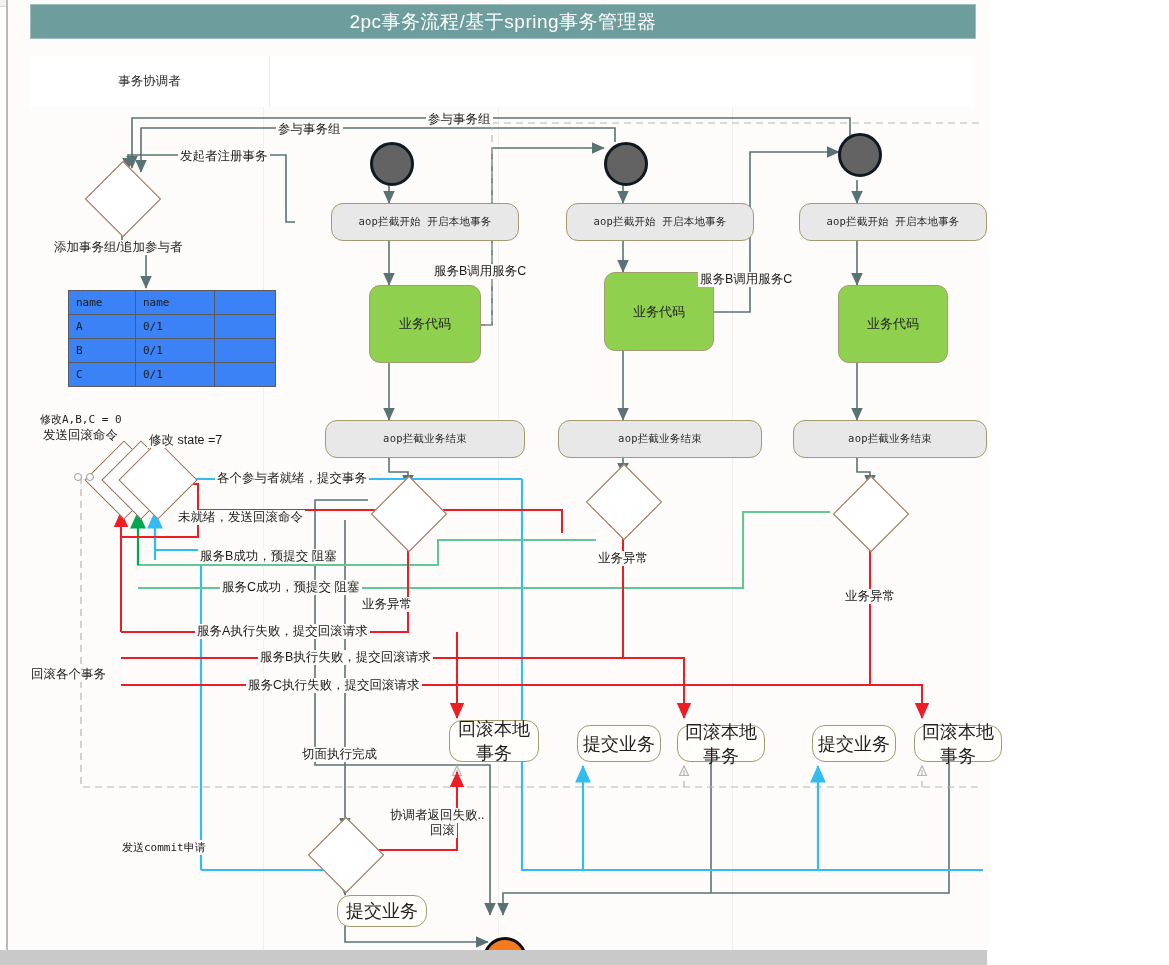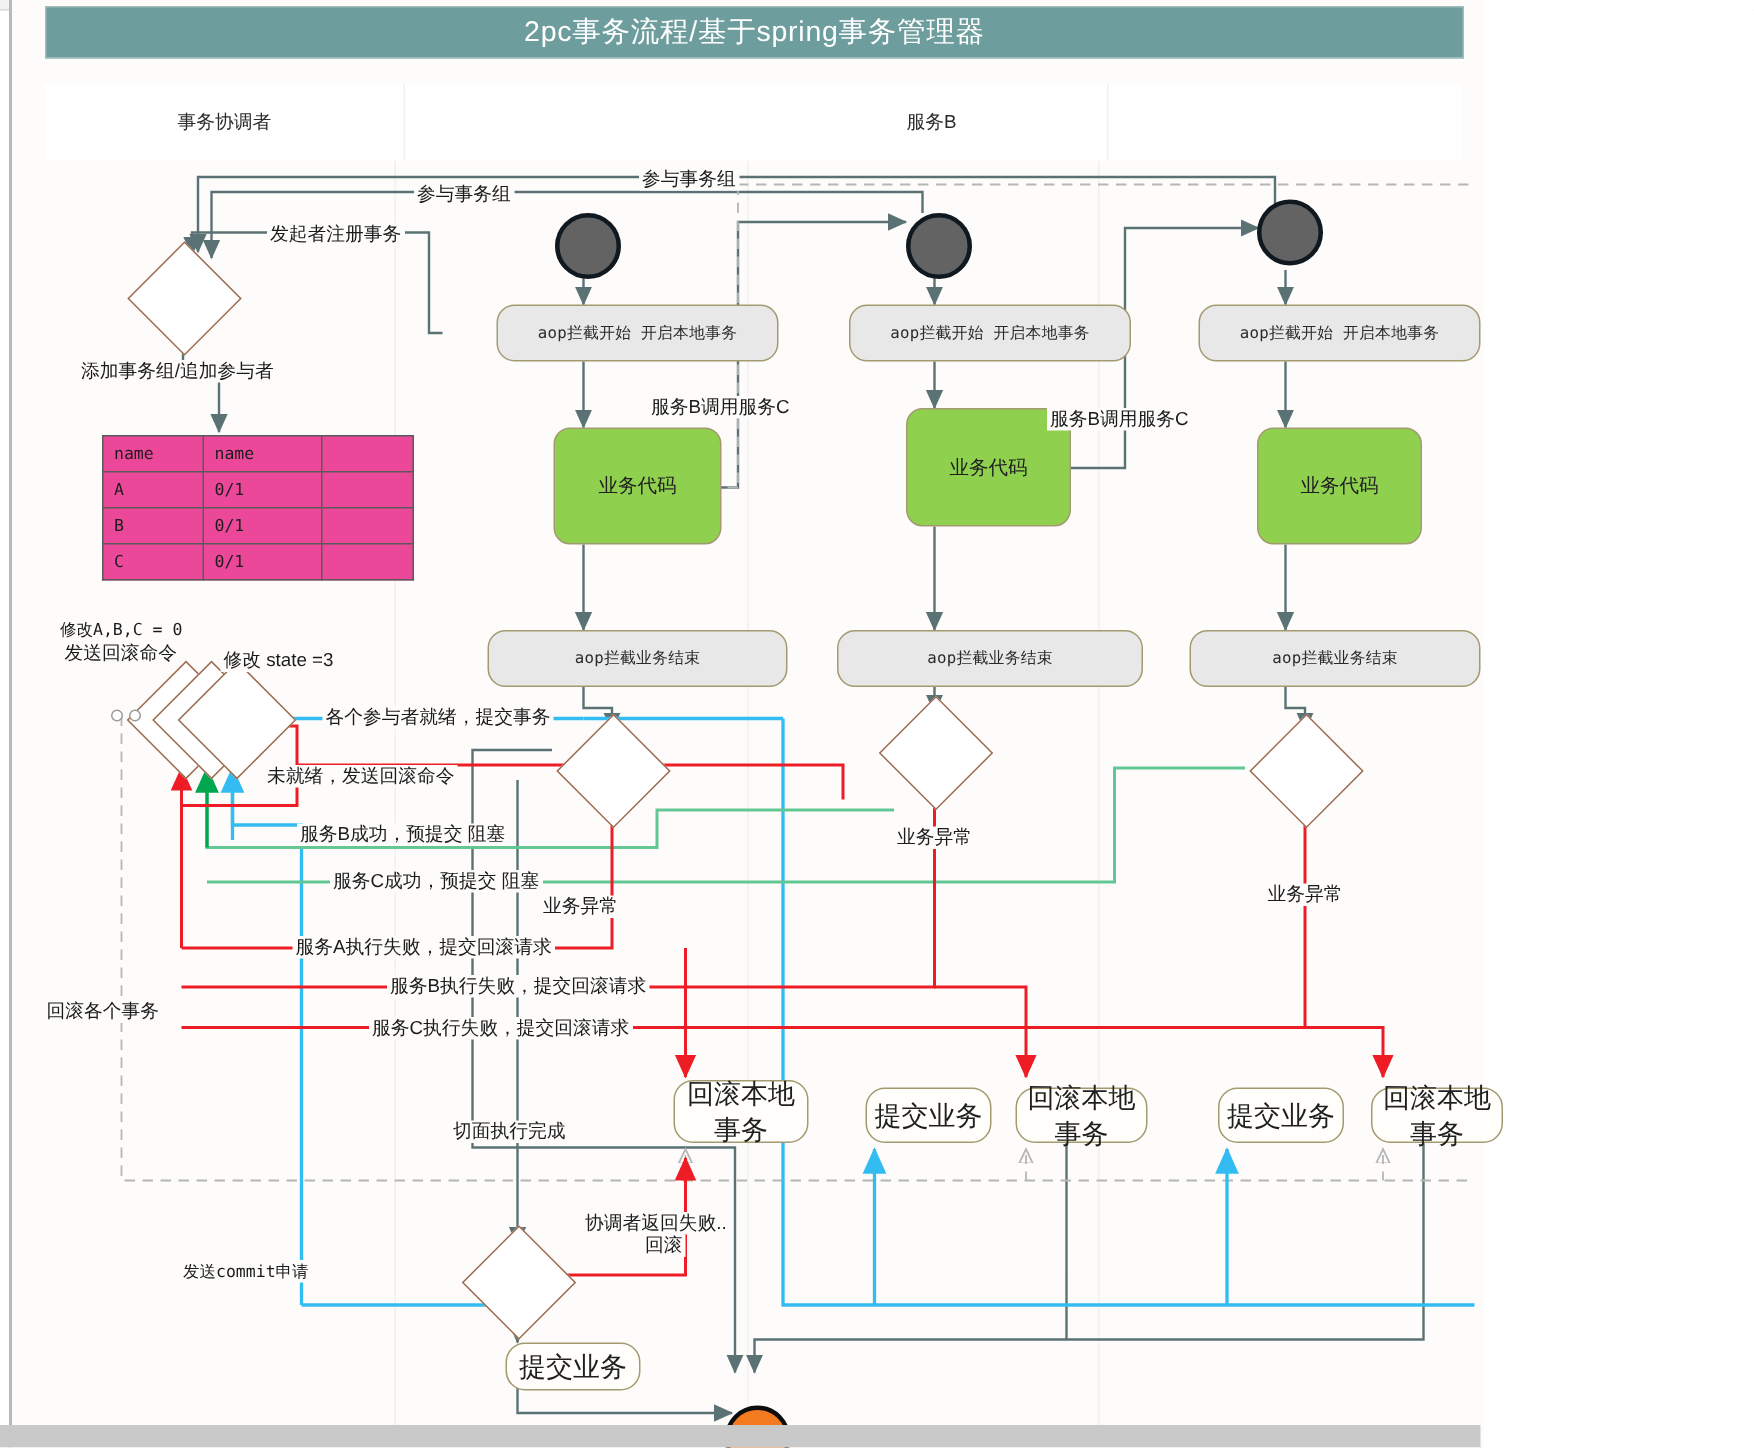--- a/index.html
+++ b/index.html
@@ -28,21 +28,21 @@
         text-align:center;margin-left:36px;}
   .aopbox{background:#e8e8e8;border:1.6px solid #a39a70;border-radius:12px;color:#2a2a2a;
           font-family:"DejaVu Sans Mono","Liberation Mono",monospace;font-size:10.5px;letter-spacing:.2px;}
   .bizbox{background:#8fd14f;border:1.6px solid #a39a70;border-radius:11px;color:#1f1f1f;font-size:13px;}
   .whitebox{background:#fffefb;border:1.6px solid #a39a70;border-radius:13px;color:#1f1f1f;font-size:18px;}
   .startdot{position:absolute;border-radius:50%;background:#636363;border:3px solid #101820;}
   .enddot{position:absolute;border-radius:50%;background:#f47a1f;border:3.5px solid #0d0d0d;}
   .diamond{position:absolute;background:#ffffff;border:1.4px solid #9c6b4f;transform:rotate(45deg);}
 
   
-  .tbl{position:absolute;border-collapse:collapse;background:#ec4899;padding-left:12px;}
+  .tbl{position:absolute;border-collapse:collapse;background:#3b82f6;padding-left:12px;}
   .tbl td{border:1px solid #5a5a5a;font-family:"DejaVu Sans Mono","Liberation Mono",monospace;
           font-size:11px;color:#1c1c1c;padding:2px 7px;height:19px;}
   .tbl td.c1{width:52px;} .tbl td.c2{width:64px;} .tbl td.c3{width:46px;}
 
   
   .lbl{position:absolute;font-size:12.5px;color:#1b1b1b;white-space:nowrap;background:#fdfcfa;
        padding:0 2px;line-height:15px;}
   .lbl.mono{font-family:"DejaVu Sans Mono","Liberation Mono",monospace;font-size:11px;}
   .handle{position:absolute;width:6px;height:6px;border:1px solid #9a9a9a;border-radius:50%;background:#fff;}
 
@@ -59,21 +59,20 @@
   </div>
 
   <div id="rightpane"></div>
 
   <div id="canvas">
 
     <div id="title">2pc事务流程/基于spring事务管理器</div>
 
     <div id="laneheader">
       <div class="lane" style="left:0px;width:239px;">事务协调者</div>
-      <div class="lane" style="left:474px;width:234px;">服务B</div>
     </div>
 
     <div class="vdiv" style="left:255px;top:107px;height:843px;"></div>
     <div class="vdiv" style="left:490px;top:107px;height:843px;"></div>
     <div class="vdiv" style="left:724px;top:107px;height:843px;"></div>
 
     <svg id="wires">
       <defs>
         <marker id="ag" markerWidth="9" markerHeight="9" refX="7.5" refY="4.2" orient="auto">
           <path d="M0,0.6 L8,4.2 L0,7.8 z" fill="#5b7274"></path>
@@ -272,21 +271,21 @@
     <div class="node whitebox" style="left:768px;top:725px;width:84px;height:37px;">提交业务</div>
     <div class="node whitebox" style="left:870px;top:725px;width:88px;height:37px;">回滚本地事务</div>
 
     <div class="lbl" style="left:418px;top:112px;">参与事务组</div>
     <div class="lbl" style="left:268px;top:122px;">参与事务组</div>
     <div class="lbl" style="left:170px;top:149px;">发起者注册事务</div>
     <div class="lbl" style="left:44px;top:240px;">添加事务组/追加参与者</div>
 
     <div class="lbl mono" style="left:30px;top:412px;">修改A,B,C = 0</div>
     <div class="lbl" style="left:33px;top:428px;">发送回滚命令</div>
-    <div class="lbl" style="left:139px;top:433px;">修改 state =3</div>
+    <div class="lbl" style="left:139px;top:433px;">修改 state =7</div>
 
     <div class="lbl" style="left:424px;top:264px;">服务B调用服务C</div>
     <div class="lbl" style="left:690px;top:272px;">服务B调用服务C</div>
 
     <div class="lbl" style="left:207px;top:471px;">各个参与者就绪，提交事务</div>
     <div class="lbl" style="left:168px;top:510px;">未就绪，发送回滚命令</div>
     <div class="lbl" style="left:190px;top:549px;">服务B成功，预提交 阻塞</div>
     <div class="lbl" style="left:212px;top:580px;text-align:center;">服务C成功，预提交 阻塞</div>
 
     <div class="lbl" style="left:352px;top:597px;">业务异常</div>

